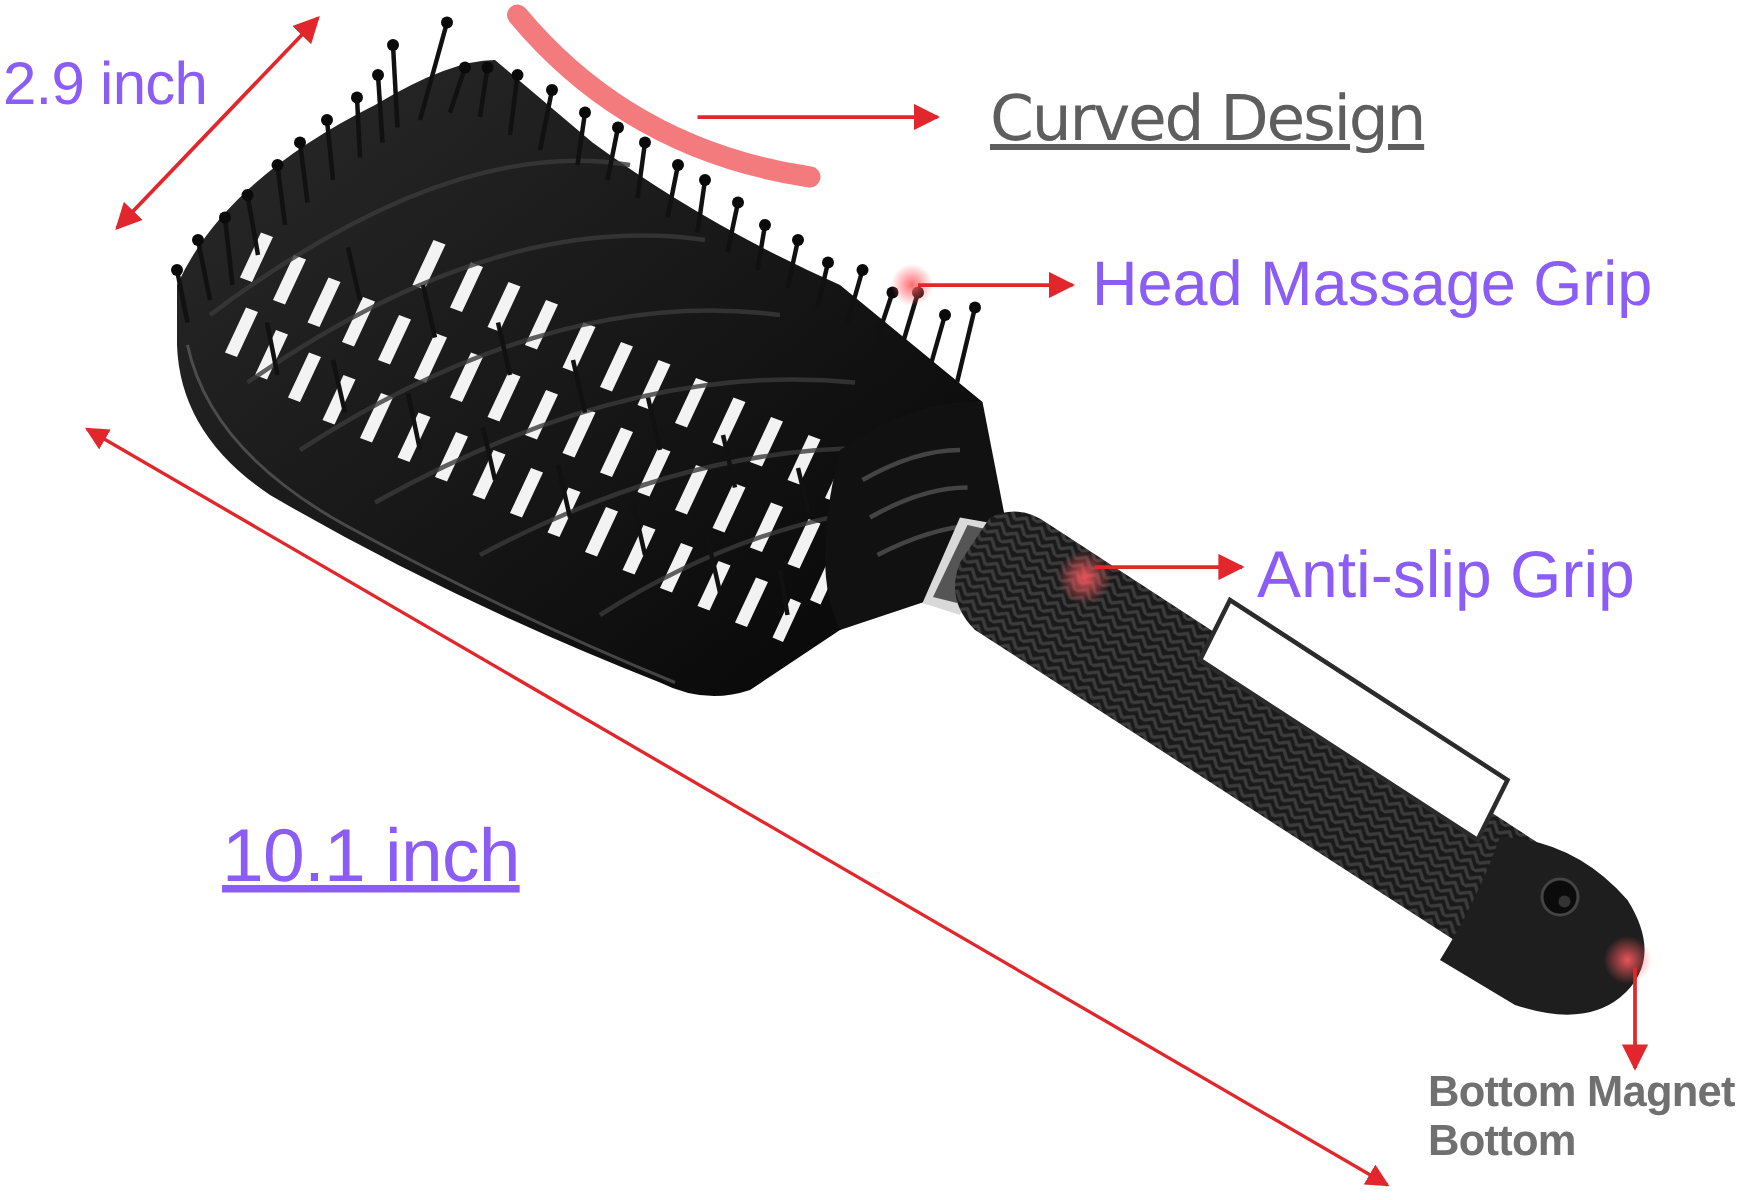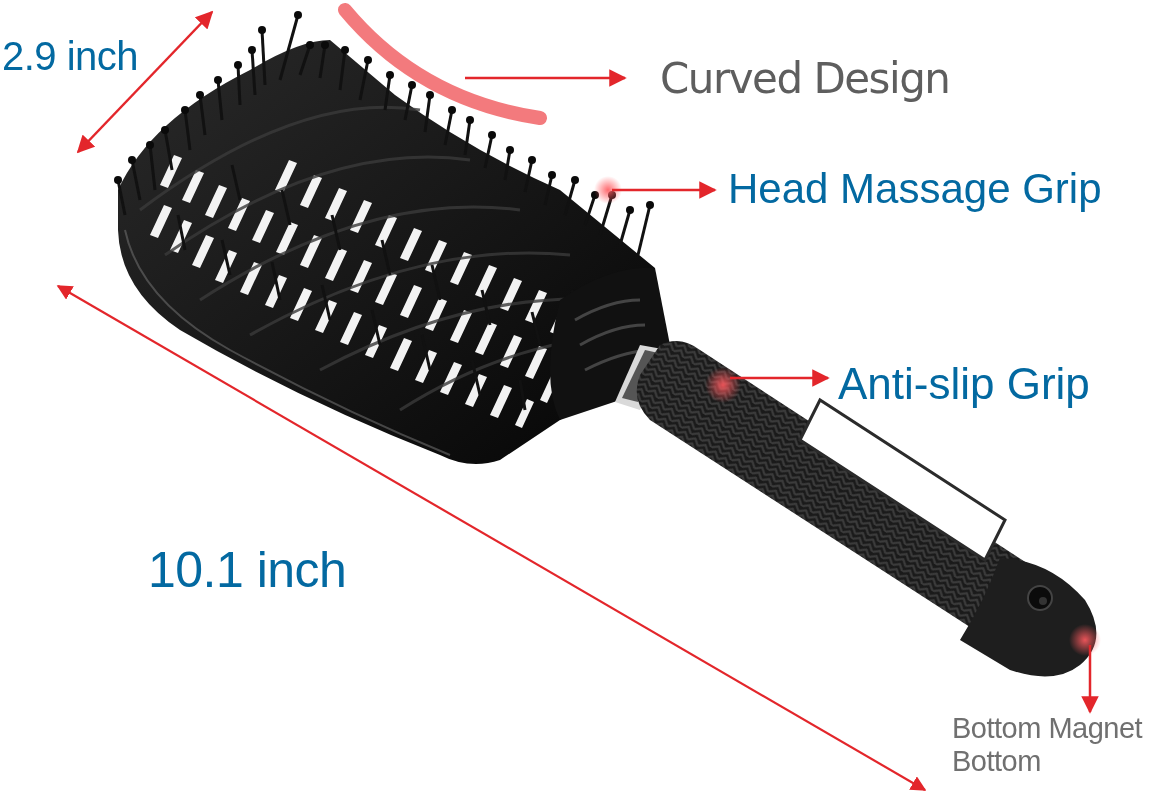--- a/index.html
+++ b/index.html
@@ -1,24 +1,24 @@
 <!DOCTYPE html>
 <html><head>
 <meta charset="utf-8">
 <style>
   html, body { margin: 0; padding: 0; background: #ffffff; }
   body { width: 1168px; height: 800px; position: relative; overflow: hidden; font-family: "Liberation Sans", sans-serif; }
   #stage { position: absolute; left: 0; top: 0; width: 1168px; height: 800px; }
-  .label { position: absolute; color: #0369a1; white-space: nowrap; line-height: 1; }
+  .label { position: absolute; color: #8b5cf6; white-space: nowrap; line-height: 1; }
   .lbl-width { left: 2px; top: 36px; font-size: 40px; letter-spacing: -0.5px; }
-  .lbl-length { left: 148px; top: 545px; font-size: 50px; letter-spacing: -0.5px; }
-  .lbl-curved { left: 660px; top: 58px; font-size: 42px; font-family: "DejaVu Sans", sans-serif; letter-spacing: -1.5px; color: #5e5e5e; }
+  .lbl-length { left: 148px; top: 545px; font-size: 50px; letter-spacing: -0.5px; text-decoration: underline; }
+  .lbl-curved { left: 660px; top: 58px; font-size: 42px; font-family: "DejaVu Sans", sans-serif; letter-spacing: -1.5px; color: #5e5e5e; text-decoration: underline; }
   .lbl-ball { left: 728px; top: 168px; font-size: 42px; letter-spacing: 0px; }
   .lbl-grip { left: 838px; top: 362px; font-size: 44px; }
-  .lbl-magnet { left: 952px; top: 712px; font-size: 29px; font-weight: normal; line-height: 33px; letter-spacing: -0.5px; color: #707070; }
+  .lbl-magnet { left: 952px; top: 712px; font-size: 29px; font-weight: bold; line-height: 33px; letter-spacing: -0.5px; color: #707070; }
   .lbl-magnet span { display: block; }
 </style>
 </head>
 <body>
 
 <svg id="stage" viewBox="0 0 1168 800" xmlns="http://www.w3.org/2000/svg">
   <defs>
     <marker id="arrowhead" viewBox="0 0 10 10" refX="9" refY="5" markerWidth="7" markerHeight="7" orient="auto-start-reverse">
       <path d="M0,0 L10,5 L0,10 z" fill="#e3262b"></path>
     </marker>

